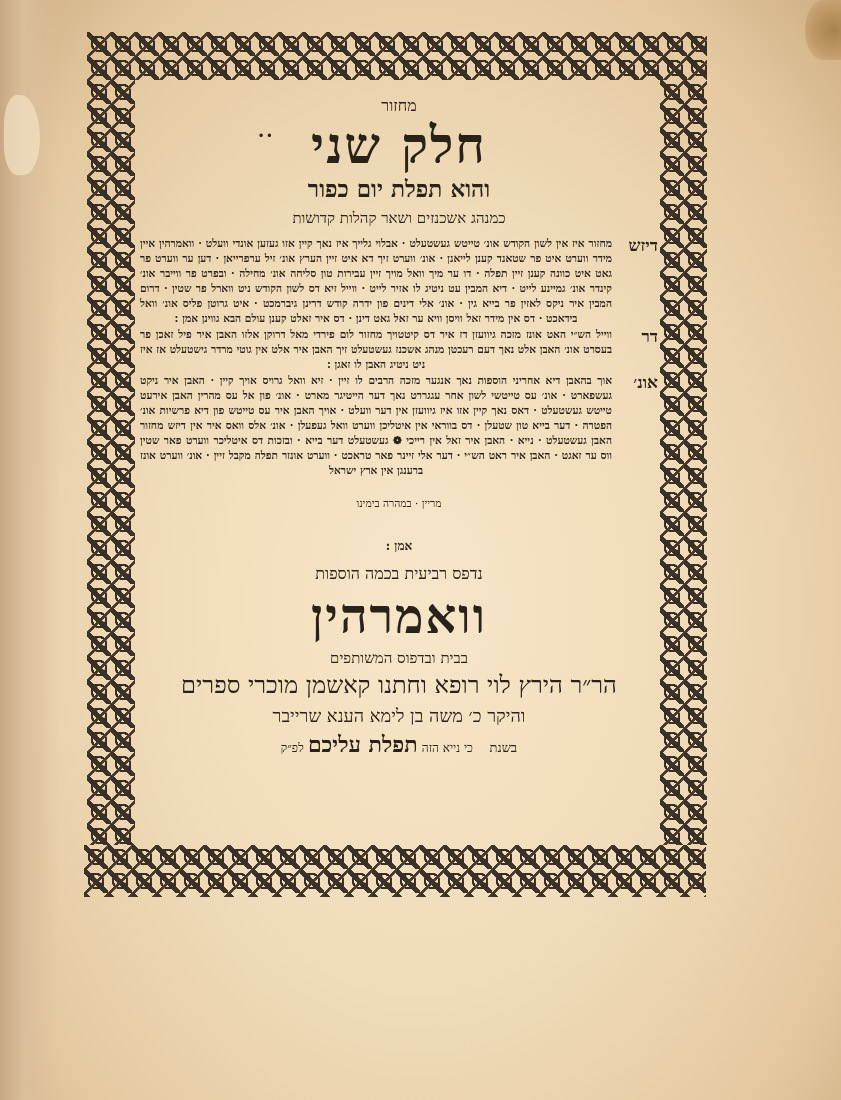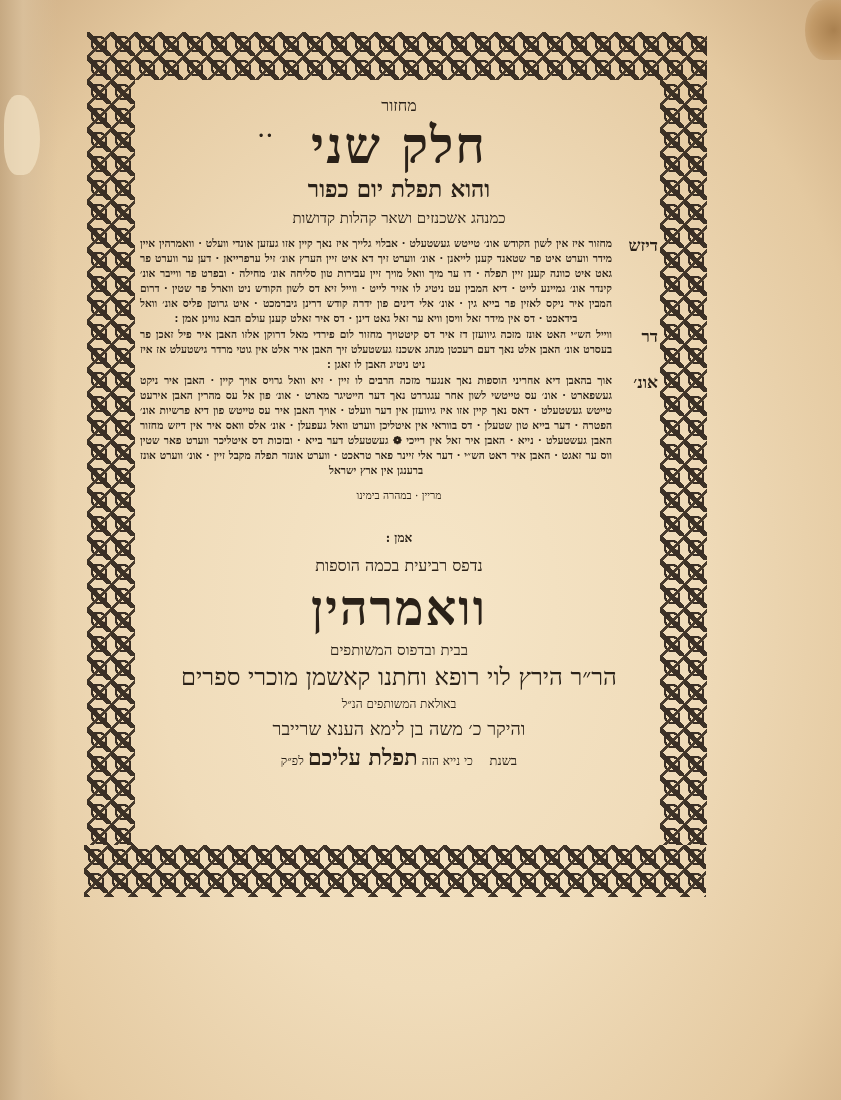--- a/index.html
+++ b/index.html
@@ -55,21 +55,21 @@
     .title-big { font-size: 50px; font-weight: bold; line-height: 56px; margin: 2px 0 0; letter-spacing: 2px; }
     .subtitle { font-size: 23px; font-weight: bold; line-height: 30px; margin: 0; }
     .minhag { font-size: 15px; line-height: 24px; margin: 2px 0 6px; }
 
     .para { font-size: 10.6px; line-height: 15px; text-align: justify; text-align-last: center; margin: 0 0 1px; }
     .para-row { display: flex; align-items: flex-start; }
     .lead {
       font-size: 17px; font-weight: bold; line-height: 18px; width: 46px; flex: 0 0 46px; text-align: right;
     }
     .para-body { flex: 1; font-weight: bold; }
-    .center-lines { font-size: 10.6px; line-height: 16px; margin: 8px; }
+    .center-lines { font-size: 10.6px; line-height: 16px; margin: 16px; }
     .amen { font-size: 12px; font-weight: bold; margin: 28px 0 10px; }
     .printed { font-size: 16px; margin: 8px 0 2px; }
     .amsterdam { font-size: 48px; font-weight: bold; line-height: 58px; margin: 4px 0 4px; letter-spacing: 2px; }
     .beis { font-size: 15px; margin: 2px 0 2px; }
     .printers { font-size: 24px; line-height: 32px; margin: 2px 0; }
     .partners { font-size: 12px; margin: 4px 0 6px; }
     .funder { font-size: 18px; margin: 4px 0 4px; }
     .year-line { font-size: 13px; margin: 4px 0; }
     .year-line .big { font-size: 22px; font-weight: bold; }
     .year-line .med { font-size: 12px; }
@@ -107,21 +107,20 @@
     <p class="para para-body">אוך בהאבן דיא אחריני הוספות נאך אנגער מזכה הרבים לו זיין · זיא וואל גרויס אויך קיין · האבן איר ניקט געשפארט · אונ׳ עס טייטשי לשון אחר עגגררט נאך דער הייטיגר מארט · אונ׳ פון אל עס מהרין האבן אירעט טייטש געשטעלט · דאס נאך קיין אזו איז גיוועזן אין דער וועלט · אויך האבן איר עס טייטש פון דיא פרשיות אונ׳ הפטרה · דער בייא טון שטעלן · דס בווראי אין איטליכן ווערט וואל געפעלן · אונ׳ אלס וואס איר אין דיזש מחזור האבן געשטעלט · נייא · האבן איר זאל אין רייכי ❁ געשטעלט דער בייא · ובזכות דס איטליכר ווערט פאר שטין ווס ער זאגט · האבן איר ראט הש״י · דער אלי זיינר פאר טראכט · ווערט אונזר תפלה מקבל זיין · אונ׳ ווערט אונז ברענגן אין ארץ ישראל</p>
   </div>
 
   <p class="center-lines">מריין · במהרה בימינו</p>
   <p class="amen">אמן :</p>
 
   <p class="printed">נדפס רביעית בכמה הוספות</p>
   <h2 class="amsterdam">וואמרהין</h2>
   <p class="beis">בבית ובדפוס המשותפים</p>
   <p class="printers">הר״ר הירץ לוי רופא וחתנו קאשמן מוכרי ספרים</p>
-  <p class="partners">באולאת המשותפים הנ״ל</p>
   <p class="funder">והיקר כ׳ משה בן לימא הענא שרייבר</p>
   <p class="year-line">
     <span>בשנת</span>
     &nbsp;&nbsp;
     <span class="med">כי נייא הזה</span>
     <span class="big">תפלת עליכם</span>
     <span class="med">לפ״ק</span>
   </p>
 </div>
 

